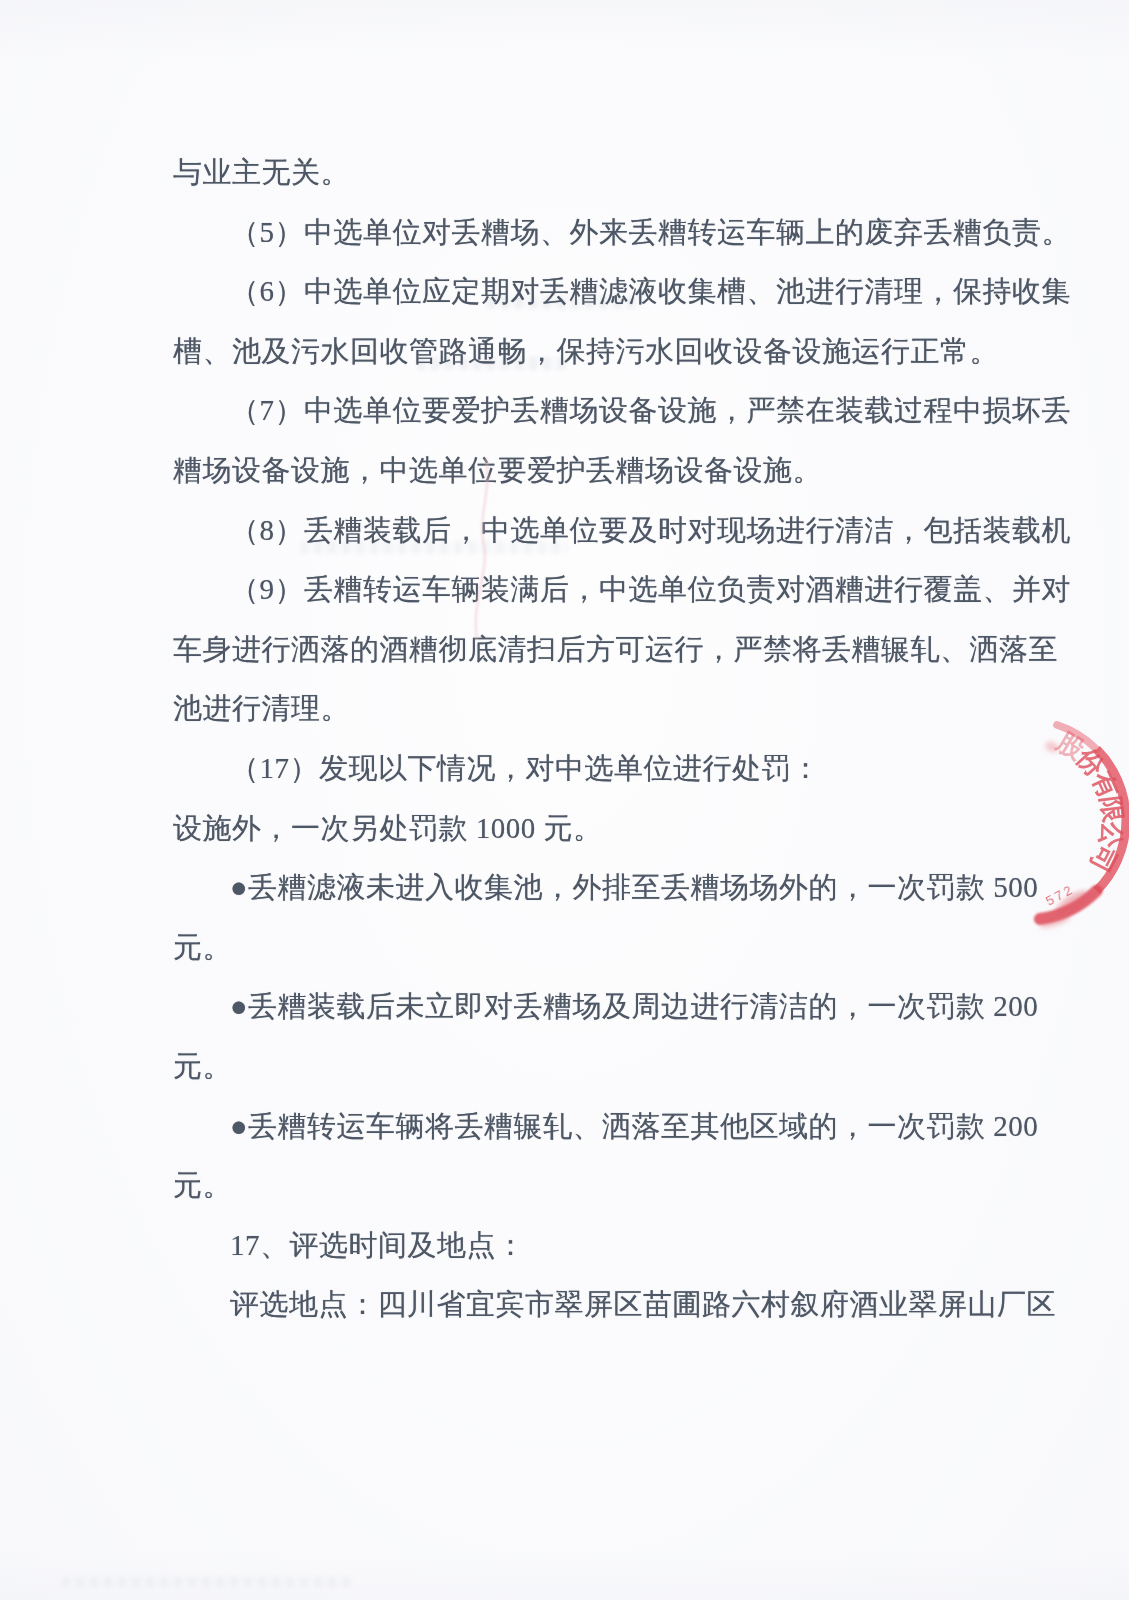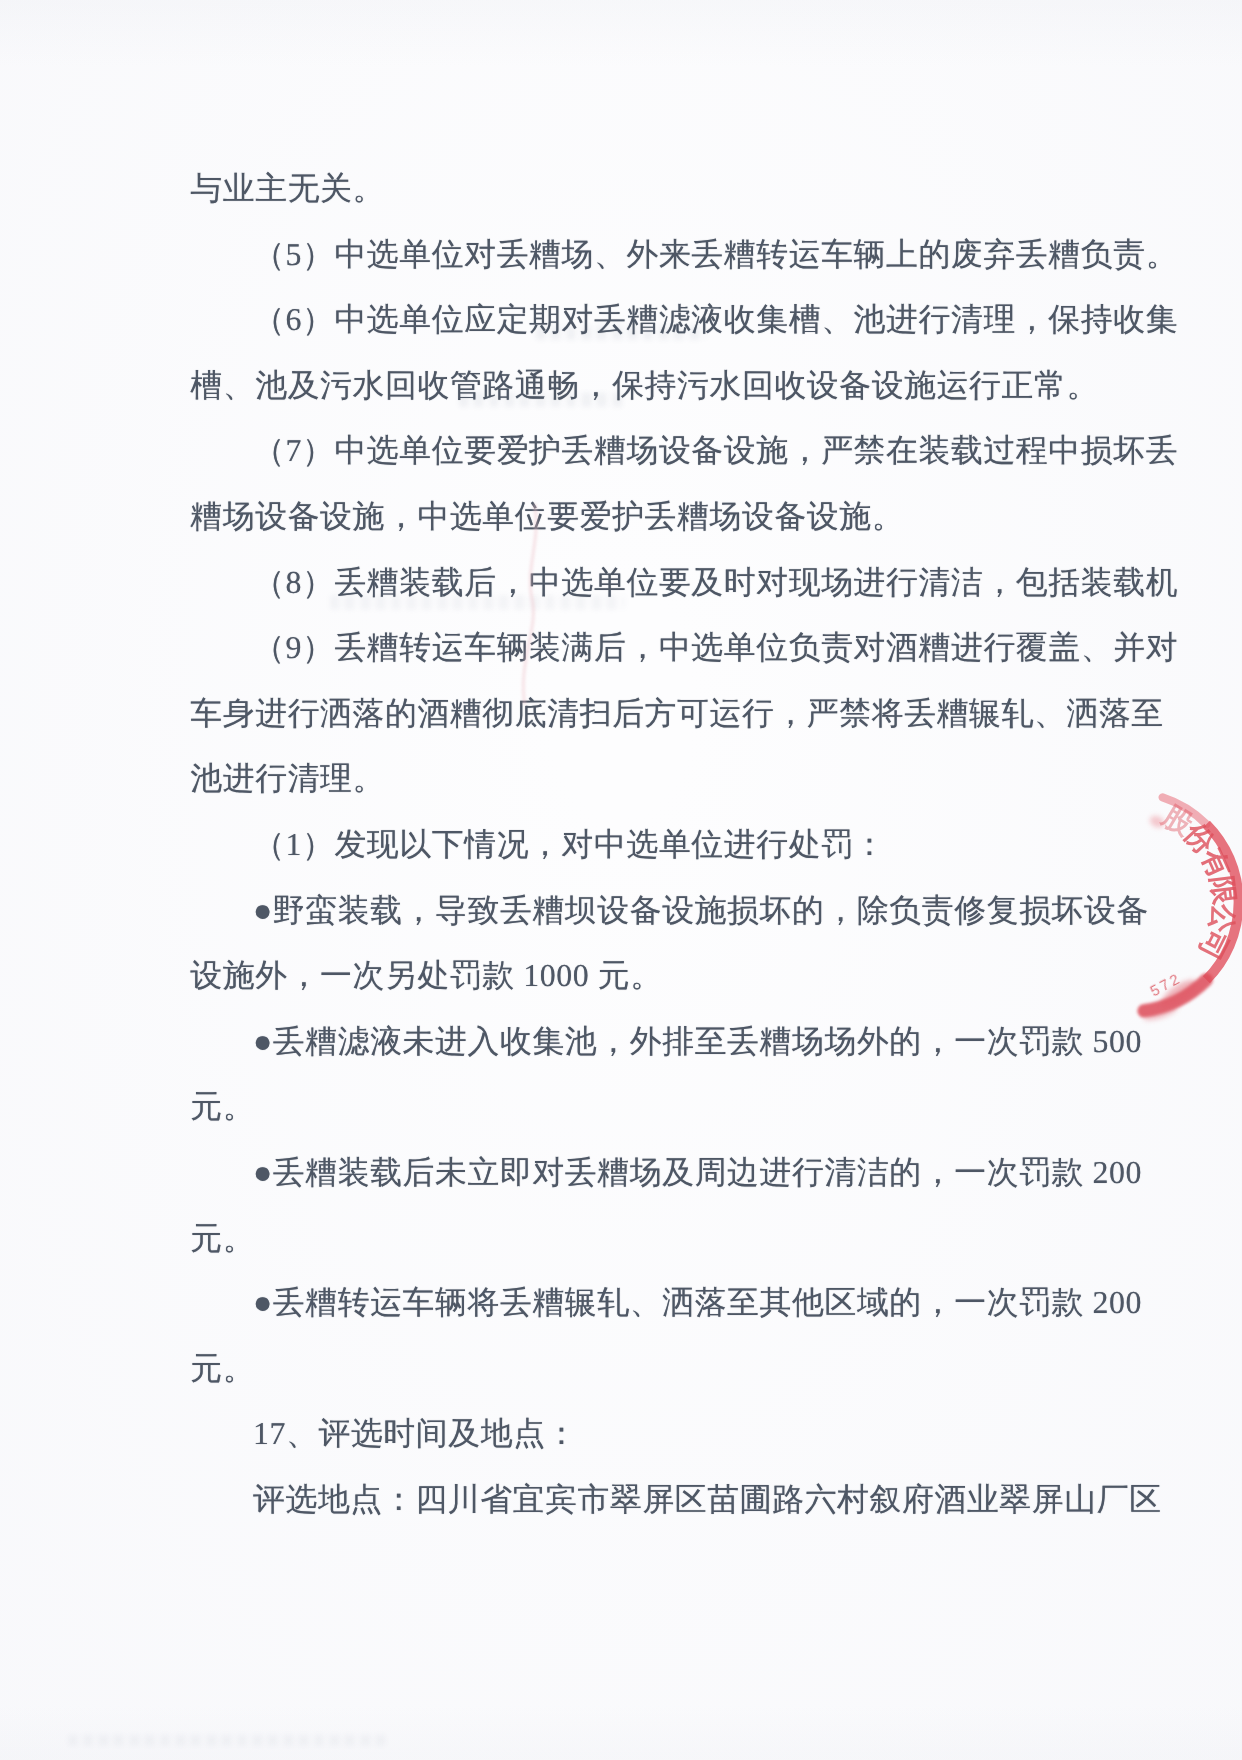--- a/index.html
+++ b/index.html
@@ -61,22 +61,21 @@
     <div class="line">与业主无关。</div>
     <div class="line indent">（5）中选单位对丢糟场、外来丢糟转运车辆上的废弃丢糟负责。</div>
     <div class="line indent">（6）中选单位应定期对丢糟滤液收集槽、池进行清理，保持收集</div>
     <div class="line">槽、池及污水回收管路通畅，保持污水回收设备设施运行正常。</div>
     <div class="line indent">（7）中选单位要爱护丢糟场设备设施，严禁在装载过程中损坏丢</div>
     <div class="line">糟场设备设施，中选单位要爱护丢糟场设备设施。</div>
     <div class="line indent">（8）丢糟装载后，中选单位要及时对现场进行清洁，包括装载机</div>
     <div class="line indent">（9）丢糟转运车辆装满后，中选单位负责对酒糟进行覆盖、并对</div>
     <div class="line">车身进行洒落的酒糟彻底清扫后方可运行，严禁将丢糟辗轧、洒落至</div>
     <div class="line">池进行清理。</div>
-    <div class="line indent">（1）发现以下情况，对中选单位进行处罚：</div>
-    <div class="line indent">●野蛮装载，导致丢糟坝设备设施损坏的，除负责修复损坏设备</div>
+    <div class="line indent">（17）发现以下情况，对中选单位进行处罚：</div>
     <div class="line">设施外，一次另处罚款 1000 元。</div>
     <div class="line indent">●丢糟滤液未进入收集池，外排至丢糟场场外的，一次罚款 500</div>
     <div class="line">元。</div>
     <div class="line indent">●丢糟装载后未立即对丢糟场及周边进行清洁的，一次罚款 200</div>
     <div class="line">元。</div>
     <div class="line indent">●丢糟转运车辆将丢糟辗轧、洒落至其他区域的，一次罚款 200</div>
     <div class="line">元。</div>
     <div class="line indent">17、评选时间及地点：</div>
     <div class="line indent">评选地点：四川省宜宾市翠屏区苗圃路六村叙府酒业翠屏山厂区</div>
   </div>

